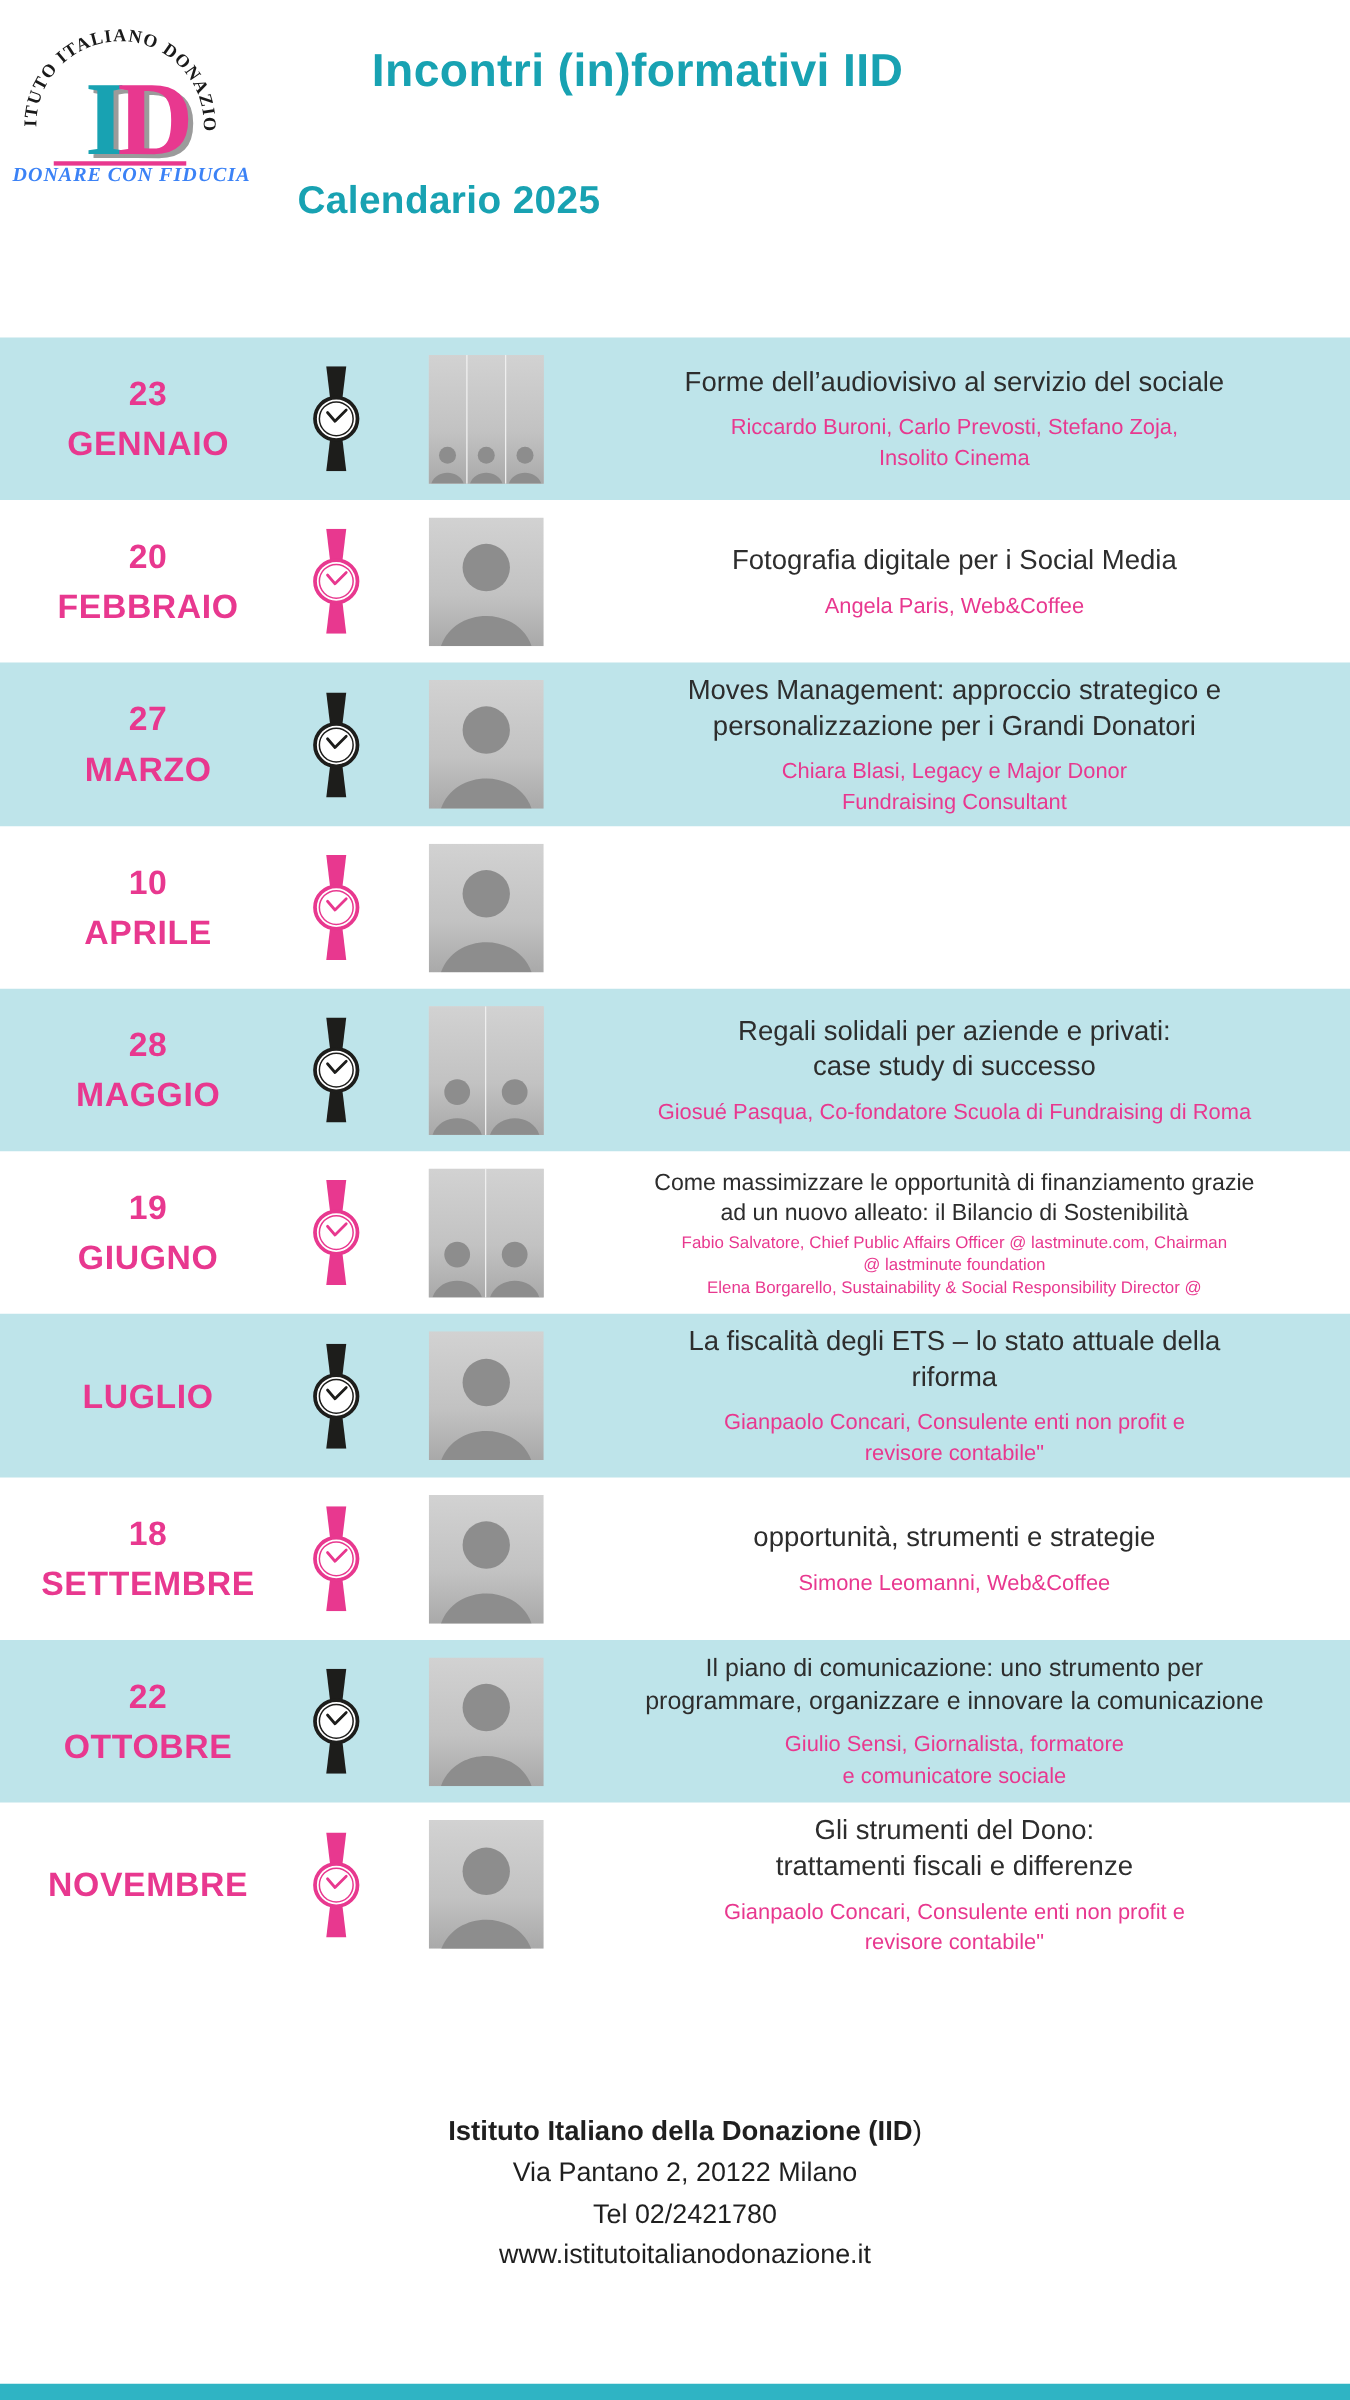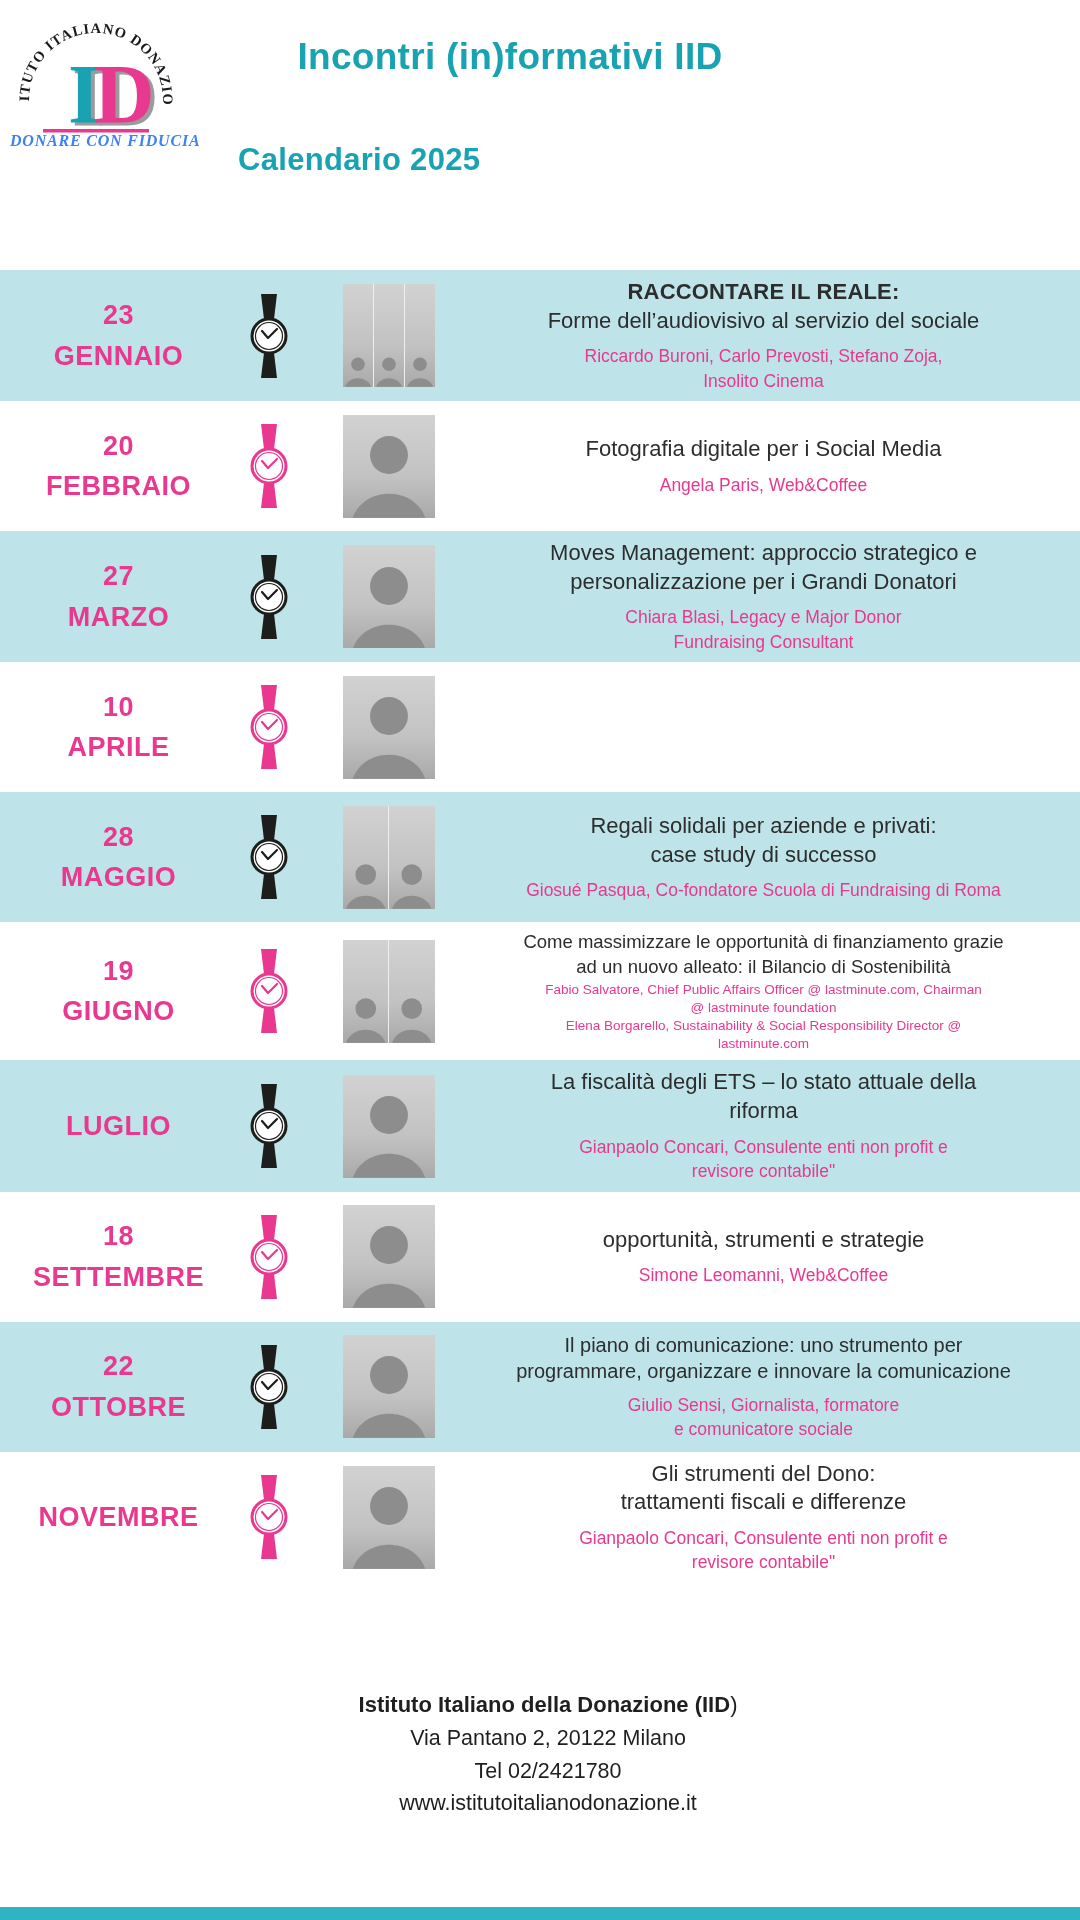--- a/index.html
+++ b/index.html
@@ -124,21 +124,20 @@
         </div>
         <div class="person">
           <svg viewBox="0 0 30 34" preserveAspectRatio="xMidYMax meet">
             <circle cx="15" cy="11.5" r="6.8" fill="#8d8d8d"></circle>
             <path d="M2 34 C6 22.5 24 22.5 28 34 Z" fill="#8d8d8d"></path>
           </svg>
         </div>
       </div>
     <div class="text">
       <div>
-          <div class="t-line t-bold">RACCONTARE IL REALE:</div>
           <div class="t-line">Forme dell’audiovisivo al servizio del sociale</div>
         </div>
       <div class="speakers">
           <div class="s-line"><span class="s-bold">Riccardo Buroni, Carlo Prevosti, Stefano Zoja,</span></div>
           <div class="s-line"><span>Insolito Cinema</span></div>
         </div>
     </div>
   </div>
     <div class="event-row">
     <div class="date">
@@ -295,21 +294,20 @@
       </div>
     <div class="text">
       <div>
           <div class="t-line">Come massimizzare le opportunità di finanziamento grazie</div>
           <div class="t-line">ad un nuovo alleato: il Bilancio di Sostenibilità</div>
         </div>
       <div class="speakers">
           <div class="s-line"><span class="s-bold">Fabio Salvatore,</span><span> Chief Public Affairs Officer @ lastminute.com, Chairman</span></div>
           <div class="s-line"><span>@ lastminute foundation</span></div>
           <div class="s-line"><span class="s-bold">Elena Borgarello</span><span>, Sustainability &amp; Social Responsibility Director @</span></div>
-          <div class="s-line"><span>lastminute.com</span></div>
         </div>
     </div>
   </div>
     <div class="event-row">
     <div class="date">
 
       <div>LUGLIO</div>
     </div>
     <div class="watch watch--black">
       <svg width="42" height="84" viewBox="0 0 42 84">

